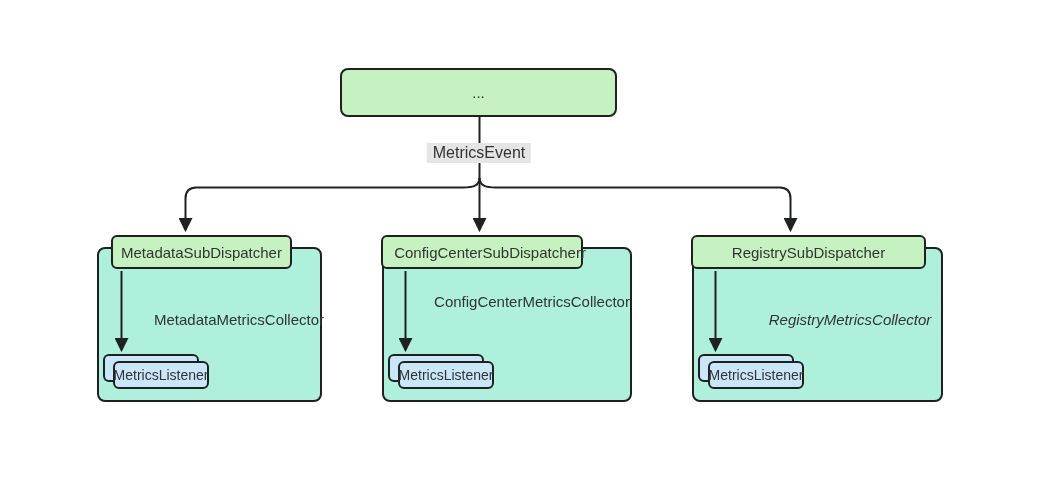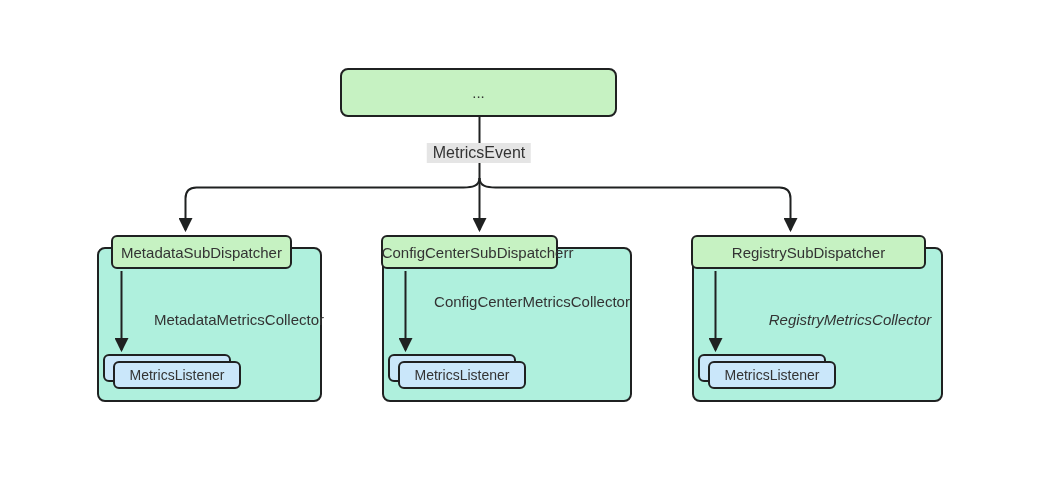--- a/index.html
+++ b/index.html
@@ -47,36 +47,36 @@
   .cluster-config   { left: 382px; top: 247px; width: 250px; height: 155px; }
   .cluster-registry { left: 692px; top: 247px; width: 251px; height: 155px; }
   .tab {
     height: 34px;
     background: #c6f2c2;
     border-radius: 6px;
     font-size: 15px;
     z-index: 3;
   }
   .tab-metadata { left: 96px;  top: 235px; width: 181px; margin-left: 15px; }
-  .tab-config   { left: 381px; top: 235px; width: 177px; padding-left: 16px; }
+  .tab-config   { left: 381px; top: 235px; width: 202px; padding-left: 16px; }
   .tab-registry { left: 691px; top: 235px; width: 235px; }
   .collector-label {
     position: absolute;
     transform: translateX(-50%);
     font-size: 15px;
     line-height: 18px;
     white-space: nowrap;
     z-index: 2;
     text-align: center;
   }
   .collector-metadata { left: 239px; top: 311px; }
   .collector-config   { left: 532px; top: 293px; }
   .collector-registry { left: 850px; top: 311px; font-style: italic; }
   .listener {
-    width: 128px; height: 28px;
+    width: 96px; height: 28px;
     background: #cae7fa;
     border-radius: 6px;
     font-size: 14px;
     z-index: 3;
   }
   .lst-meta-back  { left: 103px; top: 354px; }
   .lst-meta-front { left: 113px; top: 361px; z-index: 4; }
   .lst-conf-back  { left: 388px; top: 354px; }
   .lst-conf-front { left: 398px; top: 361px; z-index: 4; }
   .lst-reg-back   { left: 698px; top: 354px; }

